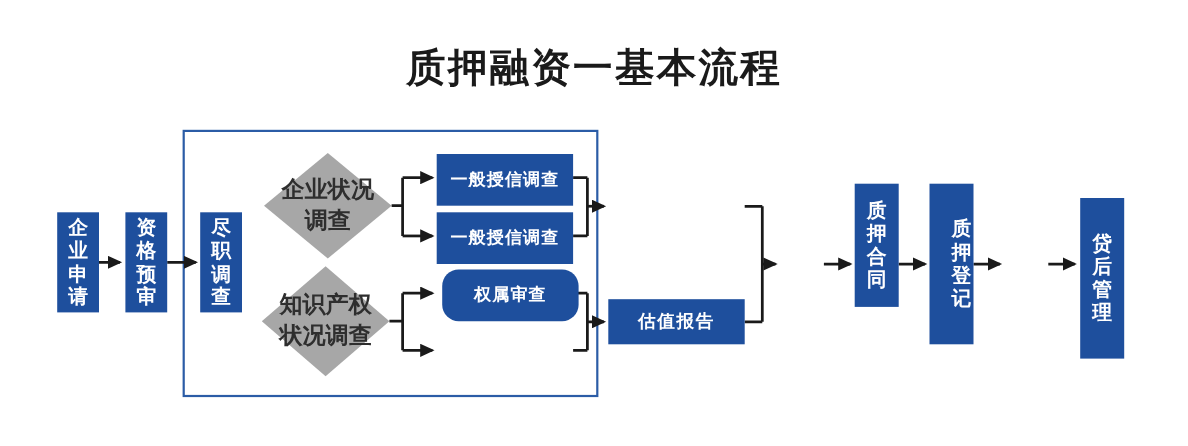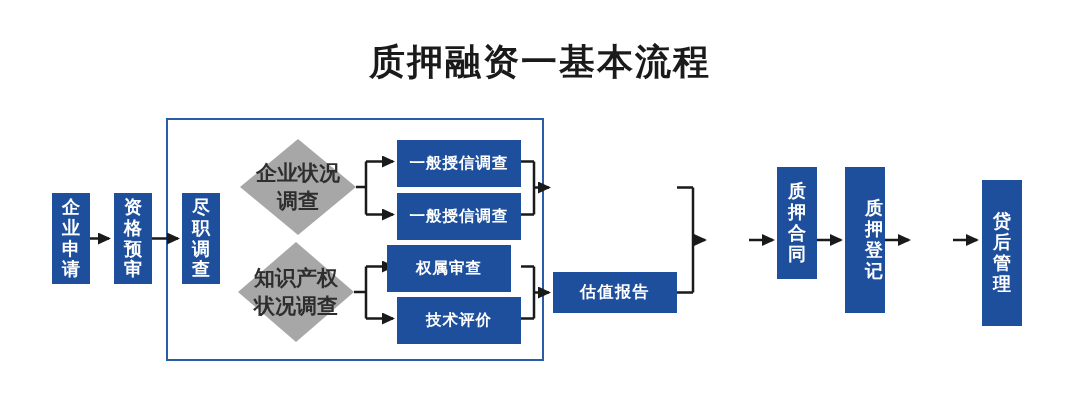--- a/index.html
+++ b/index.html
@@ -115,25 +115,22 @@
     <span>知识产权</span>
     <span>状况调查</span>
   </div>
 
   <div class="node hnode" style="left:397px;top:140px;">
     <span>一般授信调查</span>
   </div>
   <div class="node hnode" style="left:397px;top:193px;">
     <span>一般授信调查</span>
   </div>
-  <div class="node hnode" style="left:387px;top:245px;">
+  <div class="node hnode" style="left:402px;top:245px;border-radius:15px;">
     <span>权属审查</span>
-  </div>
-  <div class="node hnode" style="left:397px;top:297px;">
-    <span>技术评价</span>
   </div>
 
   <div class="node report" style="left:553px;top:272px;">
     <span>估值报告</span>
   </div>
 
   <div class="node vnode" style="left:777px;top:167px;height:112px;width:40px;">
     <span class="vtext">质押合同</span>
   </div>
   <div class="node vnode" style="left:845px;top:167px;height:146px;width:40px;padding-left:18px;">

